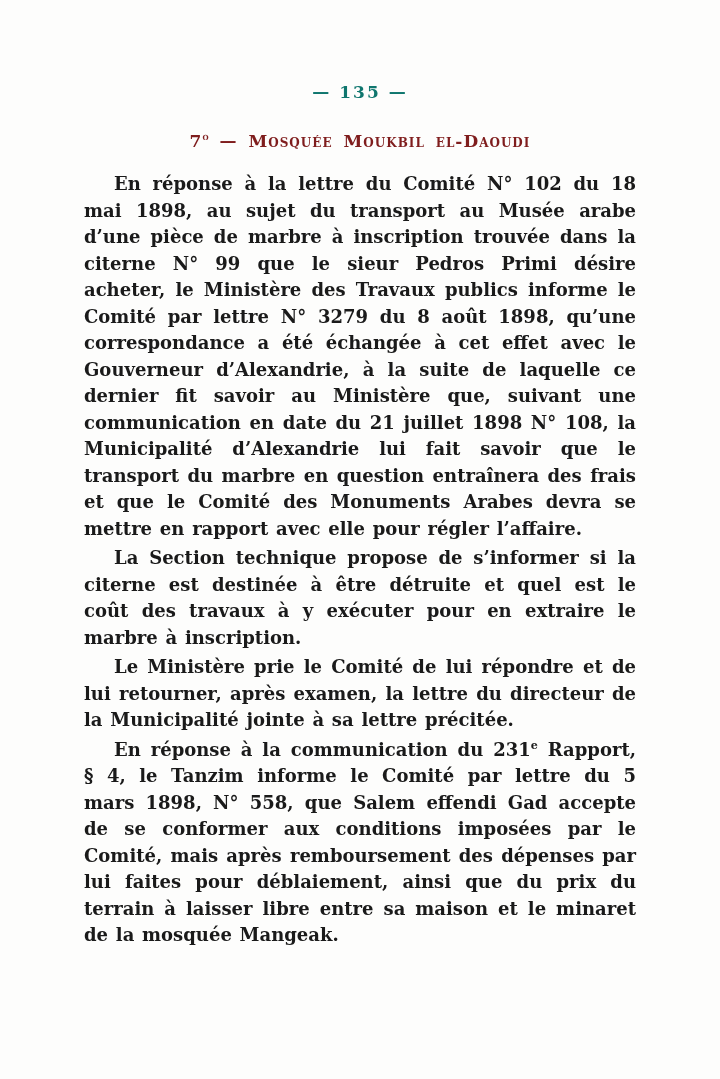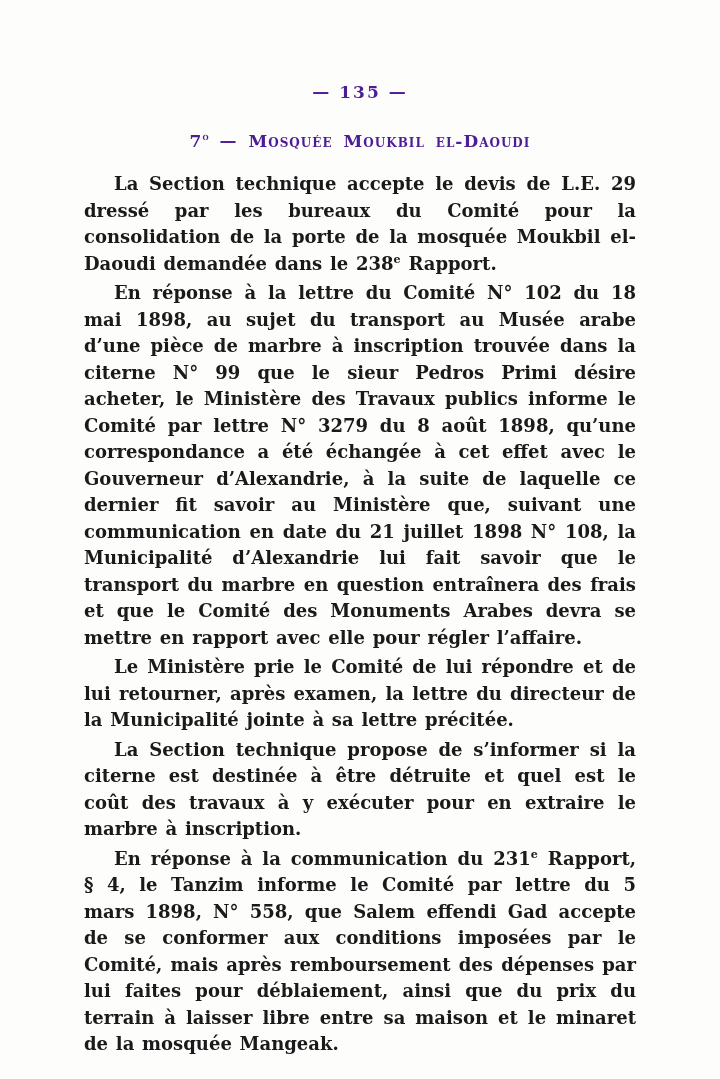--- a/index.html
+++ b/index.html
@@ -19,35 +19,35 @@
     background: #fdfdfc;
     color: #161616;
     font-family: "DejaVu Serif", "Liberation Serif", serif;
   }
   .page-number {
     padding-top: 82px;
     text-align: center;
     font-size: 17px;
     font-weight: bold;
     letter-spacing: 2px;
-    color: #4c1d95;
+    color: #0f766e;
   }
   .text-block {
     width: 552px;
     margin: 0 auto;
   }
   .section-heading {
     margin: 29px 0 20px 0;
     text-align: center;
     font-size: 17px;
     font-weight: bold;
     font-variant: small-caps;
     letter-spacing: 1px;
     word-spacing: 4px;
-    color: #4c1d95;
+    color: #7f1d1d;
   }
   .section-heading sup {
     font-size: 62%;
     line-height: 0;
     letter-spacing: 0;
   }
   .para {
     margin: 0 0 3px 0;
     font-size: 18px;
     line-height: 26.5px;
@@ -62,19 +62,18 @@
     line-height: 0;
   }
 </style>
 </head>
 <body>
 
 <div class="page">
   <div class="page-number">— 135 —</div>
   <div class="text-block">
       <h2 class="section-heading">7<sup>o</sup> — Mosquée Moukbil el-Daoudi</h2>
-      <p class="para">La Section technique accepte le devis de L.E. 29 dressé par les bureaux du Comité pour la consolidation de la porte de la mosquée Moukbil el-Daoudi demandée dans le 238<sup>e</sup> Rapport.</p>
       <p class="para">En réponse à la lettre du Comité N° 102 du 18 mai 1898, au sujet du transport au Musée arabe d’une pièce de marbre à inscription trouvée dans la citerne N° 99 que le sieur Pedros Primi désire acheter, le Ministère des Travaux publics informe le Comité par lettre N° 3279 du 8 août 1898, qu’une correspondance a été échangée à cet effet avec le Gouverneur d’Alexandrie, à la suite de laquelle ce dernier fit savoir au Ministère que, suivant une communication en date du 21 juillet 1898 N° 108, la Municipalité d’Alexandrie lui fait savoir que le transport du marbre en question entraînera des frais et que le Comité des Monuments Arabes devra se mettre en rapport avec elle pour régler l’affaire.</p>
+      <p class="para">La Section technique propose de s’informer si la citerne est destinée à être détruite et quel est le coût des travaux à y exécuter pour en extraire le marbre à inscription.</p>
       <p class="para">Le Ministère prie le Comité de lui répondre et de lui retourner, après examen, la lettre du directeur de la Municipalité jointe à sa lettre précitée.</p>
-      <p class="para">La Section technique propose de s’informer si la citerne est destinée à être détruite et quel est le coût des travaux à y exécuter pour en extraire le marbre à inscription.</p>
       <p class="para">En réponse à la communication du 231<sup>e</sup> Rapport, § 4, le Tanzim informe le Comité par lettre du 5 mars 1898, N° 558, que Salem effendi Gad accepte de se conformer aux conditions imposées par le Comité, mais après remboursement des dépenses par lui faites pour déblaiement, ainsi que du prix du terrain à laisser libre entre sa maison et le minaret de la mosquée Mangeak.</p>
     </div>
 </div>
 
 </body></html>

